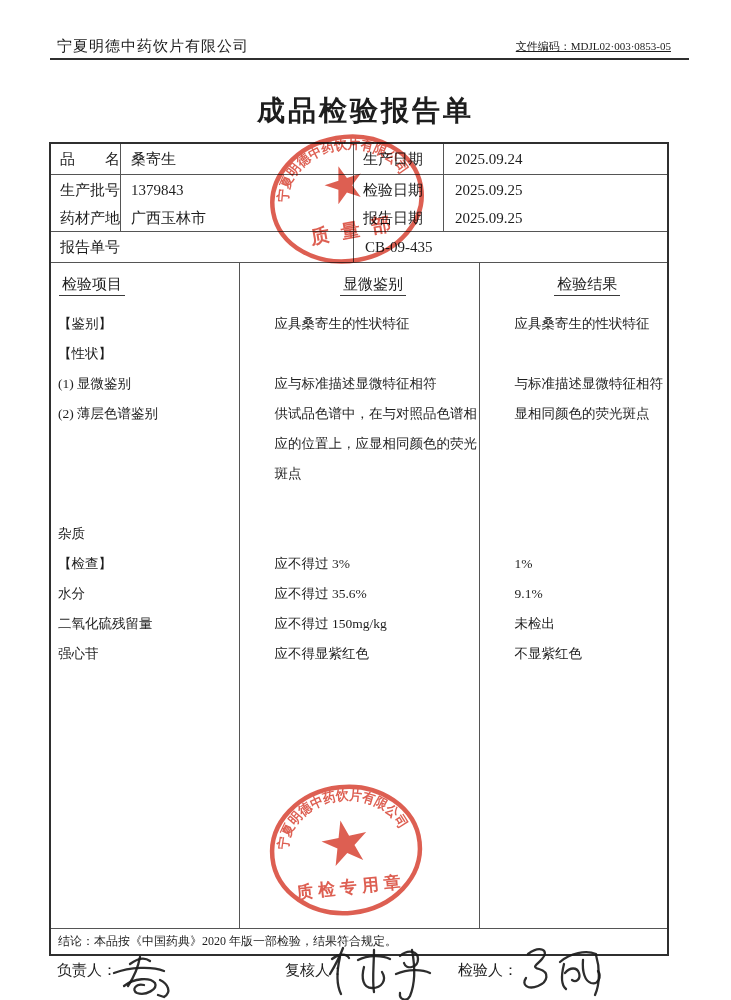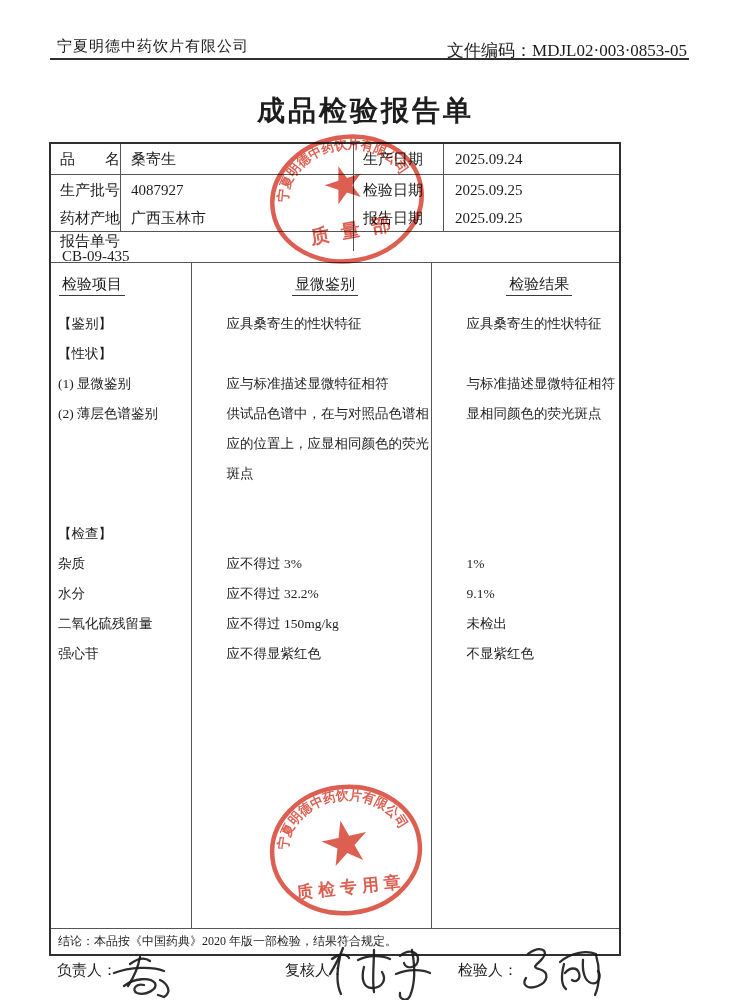--- a/index.html
+++ b/index.html
@@ -5,29 +5,29 @@
   :root { --stamp: #d9493a; --ink: #1d1d1d; --line: #555; --line-dark: #2f2f2f; }
   html,body { margin:0; padding:0; background:#ffffff; }
   .page {
     position:relative; width:731px; height:1000px; margin:12px auto; background:#fff;
     font-family:"Liberation Serif","DejaVu Serif",serif; color:var(--ink);
     overflow:hidden;
   }
   .abs { position:absolute; }
   
   .hdr-company { left:57px; top:25px; font-size:15px; letter-spacing:1px; }
-  .hdr-code { right:44px; top:27px; font-size:17px; }
+  .hdr-code { right:60px; top:27px; font-size:11px;text-decoration:underline; }
   .hdr-rule { left:50px; top:46px; width:639px; border-top:2px solid var(--line-dark); }
   
   .title { left:0; top:80px; width:100%; text-align:center; font-size:28px; font-weight:bold; letter-spacing:3px; }
   
-  .wrap { left:49px; top:130px; width:572px; height:814px; border:2px solid var(--line-dark); box-sizing:border-box; }
+  .wrap { left:49px; top:130px; width:620px; height:814px; border:2px solid var(--line-dark); box-sizing:border-box; }
   .wrap *, .wrap { box-sizing:border-box; }
   .irow { display:flex; width:100%; }
-  .r1 { height:31px; } .r2 { height:30px;text-align:right; } .r3 { height:27px; } .r4 { height:30px;flex-direction:column; }
+  .r1 { height:31px; } .r2 { height:30px;text-align:right; } .r3 { height:27px; } .r4 { height:30px; }
   .cell { display:flex; align-items:center; font-size:15px; white-space:nowrap; overflow:hidden; }
   .br { border-right:1.5px solid var(--line); }
   .bb { border-bottom:1.5px solid var(--line); }
   .c-lab  { width:70px;  padding-left:9px;  padding-right:8px; }
   .c-val  { width:233px; padding-left:10px; }
   .c-dlab { width:90px;  padding-left:9px; }
   .c-dval { flex:1; padding-left:11px; }
   .c-wlab { width:303px; padding-left:9px; }
   .c-wval { flex:1; padding-left:11px; }
   .just { justify-content:space-between; }
@@ -67,21 +67,21 @@
 
     <div class="irow r1">
       <div class="cell br bb c-lab just">品　　名</div>
       <div class="cell br bb c-val">桑寄生</div>
       <div class="cell br bb c-dlab">生产日期</div>
       <div class="cell bb c-dval">2025.09.24</div>
     </div>
 
     <div class="irow r2">
       <div class="cell br c-lab">生产批号</div>
-      <div class="cell br c-val">4087927</div>
+      <div class="cell br c-val">1379843</div>
       <div class="cell br c-dlab">检验日期</div>
       <div class="cell c-dval">2025.09.25</div>
     </div>
 
     <div class="irow r3">
       <div class="cell br bb c-lab">药材产地</div>
       <div class="cell br bb c-val">广西玉林市</div>
       <div class="cell br bb c-dlab">报告日期</div>
       <div class="cell bb c-dval">2025.09.25</div>
     </div>
@@ -97,42 +97,42 @@
             <span>检验项目</span>
           </div>
         <div class="tlines" id="col-items">
             <div class="tl">【鉴别】</div>
             <div class="tl">【性状】</div>
             <div class="tl">(1) 显微鉴别</div>
             <div class="tl">(2) 薄层色谱鉴别</div>
             <div class="tl">&nbsp;</div>
             <div class="tl">&nbsp;</div>
             <div class="tl">&nbsp;</div>
+            <div class="tl">杂质</div>
             <div class="tl">【检查】</div>
-            <div class="tl">杂质</div>
             <div class="tl">水分</div>
             <div class="tl">二氧化硫残留量</div>
             <div class="tl">强心苷</div>
           </div>
       </div>
       <div class="tcol tc2 br">
         <div class="thead">
             <span>显微鉴别</span>
           </div>
         <div class="tlines" id="col-standards">
             <div class="tl">应具桑寄生的性状特征</div>
             <div class="tl">&nbsp;</div>
             <div class="tl">应与标准描述显微特征相符</div>
             <div class="tl">供试品色谱中，在与对照品色谱相</div>
             <div class="tl">应的位置上，应显相同颜色的荧光</div>
             <div class="tl">斑点</div>
             <div class="tl">&nbsp;</div>
             <div class="tl">&nbsp;</div>
             <div class="tl">应不得过 3%</div>
-            <div class="tl">应不得过 32.2%</div>
+            <div class="tl">应不得过 35.6%</div>
             <div class="tl">应不得过 150mg/kg</div>
             <div class="tl">应不得显紫红色</div>
           </div>
       </div>
       <div class="tcol tc3">
         <div class="thead">
             <span>检验结果</span>
           </div>
         <div class="tlines" id="col-results">
             <div class="tl">应具桑寄生的性状特征</div>

